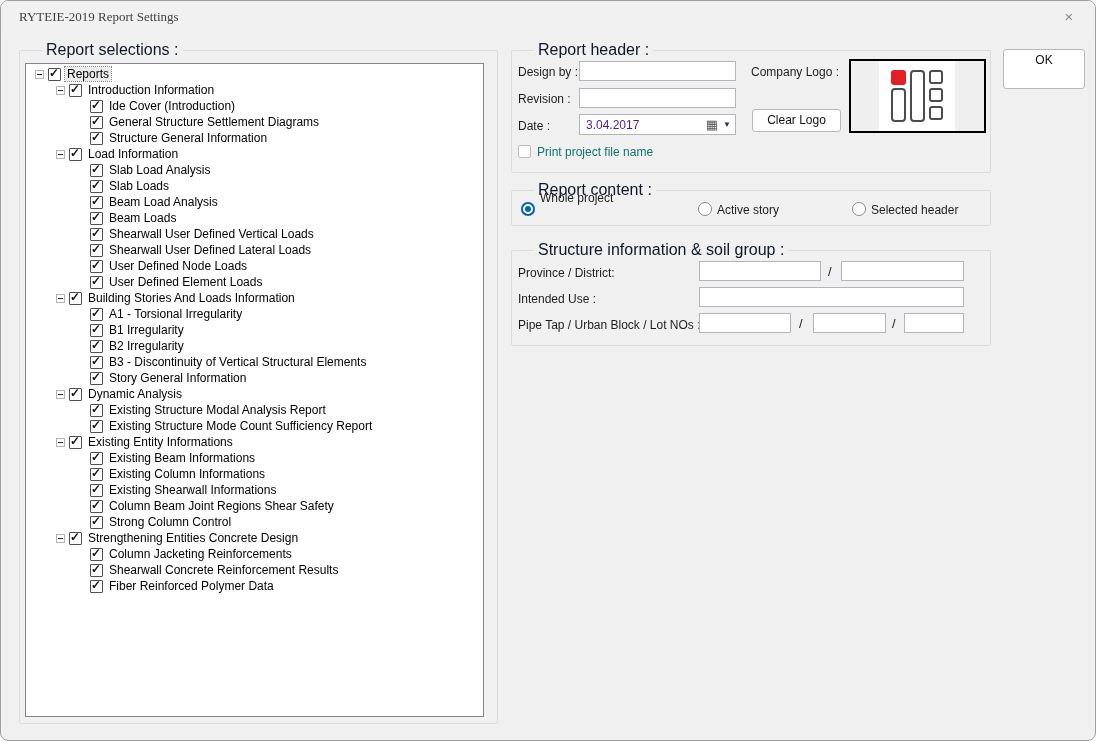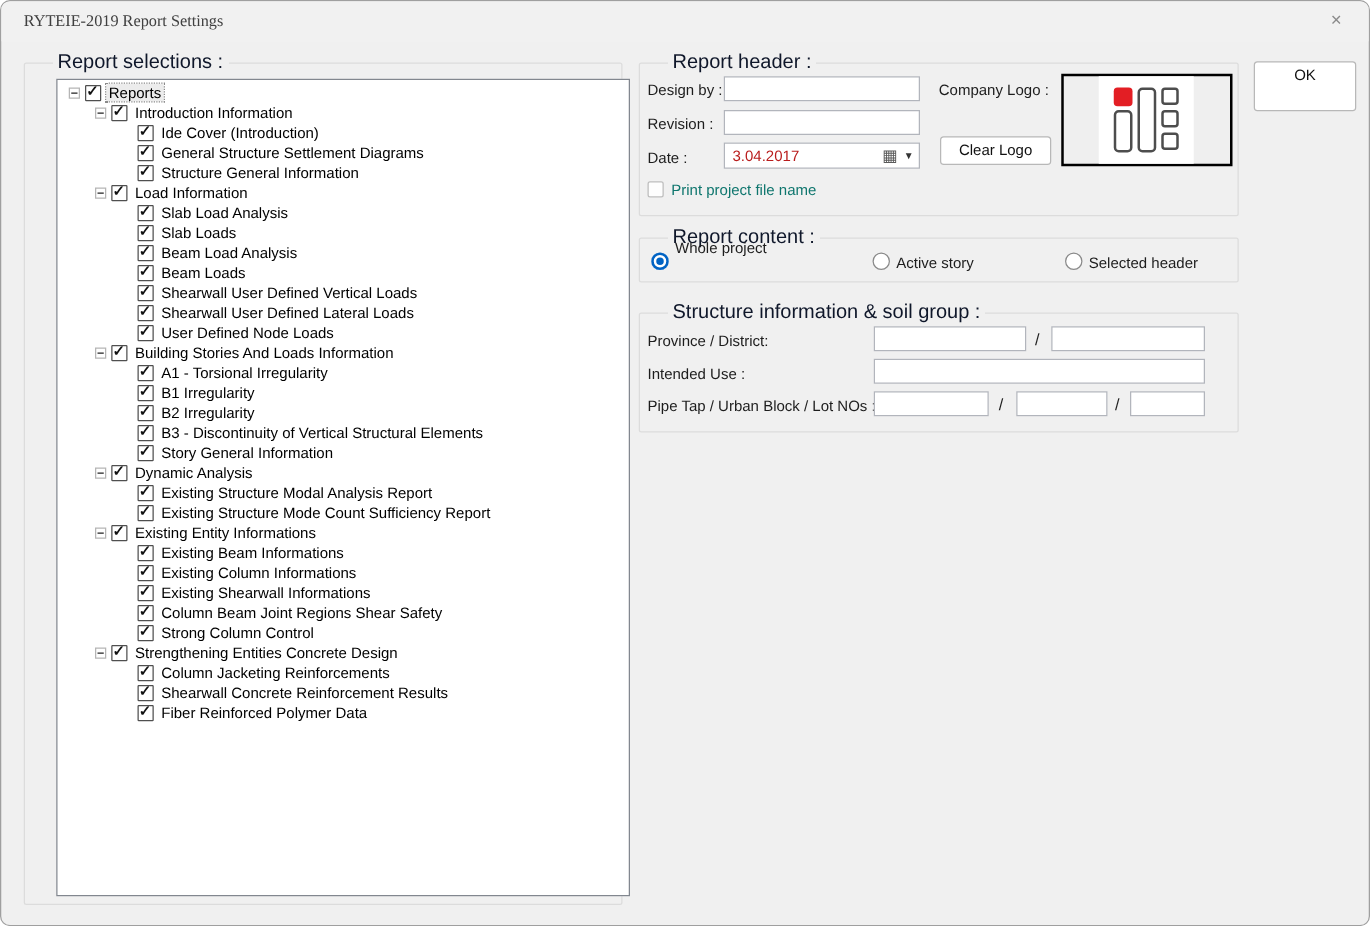--- a/index.html
+++ b/index.html
@@ -15,21 +15,21 @@
   #close-btn { position:absolute; right:14px; top:5px; width:24px; height:22px; text-align:center; line-height:22px; font-size:15px; color:#8a8a8a; cursor:pointer; }
   
   fieldset { position:absolute; border:1px solid #dcdcdc; border-radius:2px; background:transparent; }
   fieldset legend { margin-left:22px; padding:0 4px; font-size:16px; color:#0f172a; }
   #fs-selections { left:18px; top:40px; width:479px; height:683px; }
   #fs-header     { left:510px; top:40px; width:480px; height:132px; }
   #fs-content    { left:510px; top:180px; width:480px; height:45px; }
   #fs-structure  { left:510px; top:240px; width:480px; height:105px; }
   
   #tree {
-    position:absolute; left:44px; top:62px; width:459px; height:654px;
+    position:absolute; left:24px; top:62px; width:459px; height:654px;
     background:#ffffff; border:1px solid #82878f; overflow:hidden; padding-top:2px;
   }
   .tree-row { display:flex; align-items:center; height:16px; font-size:12px; color:#000; white-space:nowrap; }
   .tree-row.lvl0 { padding-left:9px; }
   .tree-row.lvl1 { padding-left:30px; }
   .tree-row.lvl2 { padding-left:51px; }
   .expander {
     position:relative; width:9px; height:9px; margin-right:4px; flex:0 0 9px;
     border:1px solid #b5b5b5; background:#fff;
   }
@@ -49,21 +49,21 @@
   .tree-row.selected .tree-label { background:#ececec; outline:1px dotted #8a8a8a; }
   
   .lbl { position:absolute; font-size:12px; color:#1d1d1d; white-space:nowrap; }
   .lbl.disabled { color:#0f766e; }
   .tb {
     position:absolute; height:20px; background:#fff; border:1px solid #b2b5bc;
     font-family:"Liberation Sans", sans-serif; font-size:12px; padding:0 4px; color:#000;
   }
   
   #date-combo { position:absolute; left:578px; top:113px; width:157px; height:21px; background:#fff; border:1px solid #b2b5bc; }
-  #date-value { position:absolute; left:6px; top:3px; font-size:12px; color:#b91c1c; }
+  #date-value { position:absolute; left:6px; top:3px; font-size:12px; color:#4c1d95; }
   #calendar-icon { position:absolute; right:17px; top:2px; font-size:13px; color:#5a5a5a; }
   #date-arrow { position:absolute; right:4px; top:5px; font-size:8px; color:#333; }
   
   .btn {
     position:absolute; background:#ffffff; border:1px solid #b8b8b8; border-radius:3px;
     font-family:"Liberation Sans", sans-serif; font-size:12px; color:#111; text-align:center; cursor:pointer;
   }
   #ok-btn { left:1002px; top:48px; width:82px; height:40px; line-height:20px; }
   #clear-logo-btn { left:751px; top:108px; width:89px; height:23px; line-height:21px; }
   
@@ -161,20 +161,25 @@
       </div>
       <div class="tree-row lvl2">
         <span class="expander hidden"></span>
         <span class="cb checked"></span>
         <span class="tree-label">Shearwall User Defined Lateral Loads</span>
       </div>
       <div class="tree-row lvl2">
         <span class="expander hidden"></span>
         <span class="cb checked"></span>
         <span class="tree-label">User Defined Node Loads</span>
+      </div>
+      <div class="tree-row lvl2">
+        <span class="expander hidden"></span>
+        <span class="cb checked"></span>
+        <span class="tree-label">User Defined Element Loads</span>
       </div>
       <div class="tree-row lvl1">
         <span class="expander"></span>
         <span class="cb checked"></span>
         <span class="tree-label">Building Stories And Loads Information</span>
       </div>
       <div class="tree-row lvl2">
         <span class="expander hidden"></span>
         <span class="cb checked"></span>
         <span class="tree-label">A1 - Torsional Irregularity</span>

